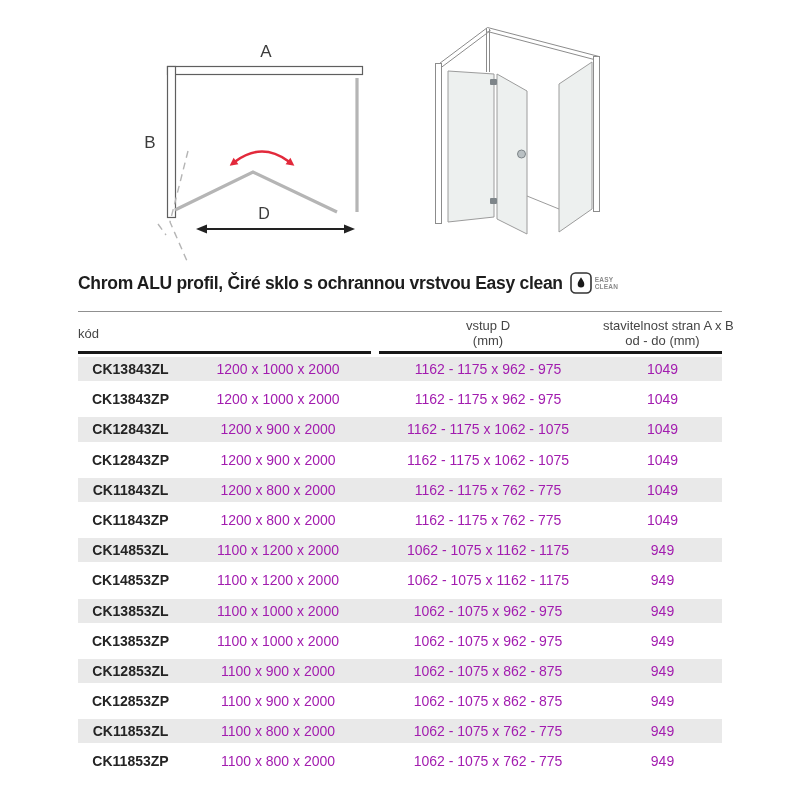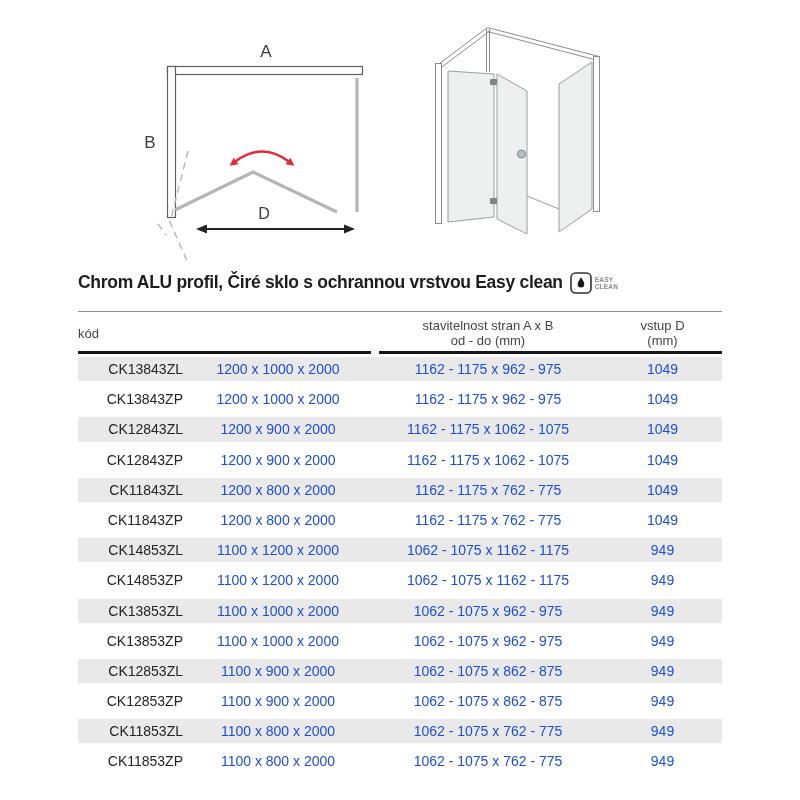--- a/index.html
+++ b/index.html
@@ -18,38 +18,38 @@
   .dlabel{font-size:17px;fill:#3c3c3c;text-anchor:middle;}
   .dlabel2{font-size:16px;fill:#3c3c3c;text-anchor:middle;}
   .frame{stroke:#8c8c8c;stroke-width:1;fill:none;}
   .profile{fill:#fff;stroke:#8c8c8c;stroke-width:1;}
   .pane{fill:#edf0ef;stroke:#9c9c9c;stroke-width:1;}
   .hinge{fill:#7e8589;}
   .knob{fill:#b9c0c3;stroke:#7e8589;stroke-width:1;}
   .thinln{stroke:#9c9c9c;stroke-width:1;}
 
   
-  .title-row{position:absolute;left:78px;top:272px;display:flex;align-items:flex-start;gap:7px;}
+  .title-row{position:absolute;left:78px;top:272px;display:flex;align-items:center;gap:7px;}
   .title-row h1{margin:0;font-size:17.5px;font-weight:bold;color:#1d1d1d;letter-spacing:-0.3px;white-space:nowrap;}
   .badge{display:flex;align-items:center;gap:3px;}
   .badge-text{display:flex;flex-direction:column;font-size:6.5px;line-height:7px;font-weight:bold;color:#8a8a8a;letter-spacing:0.2px;}
 
   
   .spec-table{position:absolute;left:78px;top:311px;width:644px;}
   .thead{display:grid;grid-template-columns:105px 190px 230px 119px;height:36px;border-top:1px solid #909090;padding-top:3px;box-sizing:content-box;color:#454545;font-size:13px;line-height:15px;}
   .thcell{display:flex;flex-direction:column;justify-content:center;text-align:center;white-space:nowrap;}
   .thcell.first{text-align:left;}
   .thickline{position:relative;height:3px;}
   .thickline .seg{position:absolute;top:0;bottom:0;background:#181818;}
   .thickline .seg.s1{left:0;width:293px;}
   .thickline .seg.s2{left:301px;right:0;}
   .trow{display:grid;grid-template-columns:105px 190px 230px 119px;height:30.2px;box-sizing:border-box;padding:3px 0;}
   .trow.striped{background:#e9e9e9;background-clip:content-box;}
-  .cell{line-height:24.2px;font-size:14px;color:#1d4ed8;text-align:center;white-space:nowrap;}
-  .cell.kod{text-align:right;font-weight:normal;color:#242424;}
+  .cell{line-height:24.2px;font-size:14px;color:#a21caf;text-align:center;white-space:nowrap;}
+  .cell.kod{text-align:center;font-weight:bold;color:#242424;}
 </style>
 </head>
 <body>
 
 <div class="stage">
 
   <svg id="diagrams" width="800" height="272" viewBox="0 0 800 272">
 
     <g>
       <text x="266" y="57" class="dlabel">A</text>
@@ -103,26 +103,26 @@
   </div>
 
   <div class="spec-table">
     <div class="thead">
       <div class="thcell first">
         <span>kód</span>
       </div>
       <div class="thcell">
       </div>
       <div class="thcell">
+        <span>vstup D</span>
+        <span>(mm)</span>
+      </div>
+      <div class="thcell">
         <span>stavitelnost stran A x B</span>
         <span>od - do (mm)</span>
-      </div>
-      <div class="thcell">
-        <span>vstup D</span>
-        <span>(mm)</span>
       </div>
     </div>
     <div class="thickline">
       <div class="seg s1"></div>
       <div class="seg s2"></div>
     </div>
     <div class="tbody">
   <div class="trow striped">
     <div class="cell kod">CK13843ZL</div>
     <div class="cell">1200 x 1000 x 2000</div>

